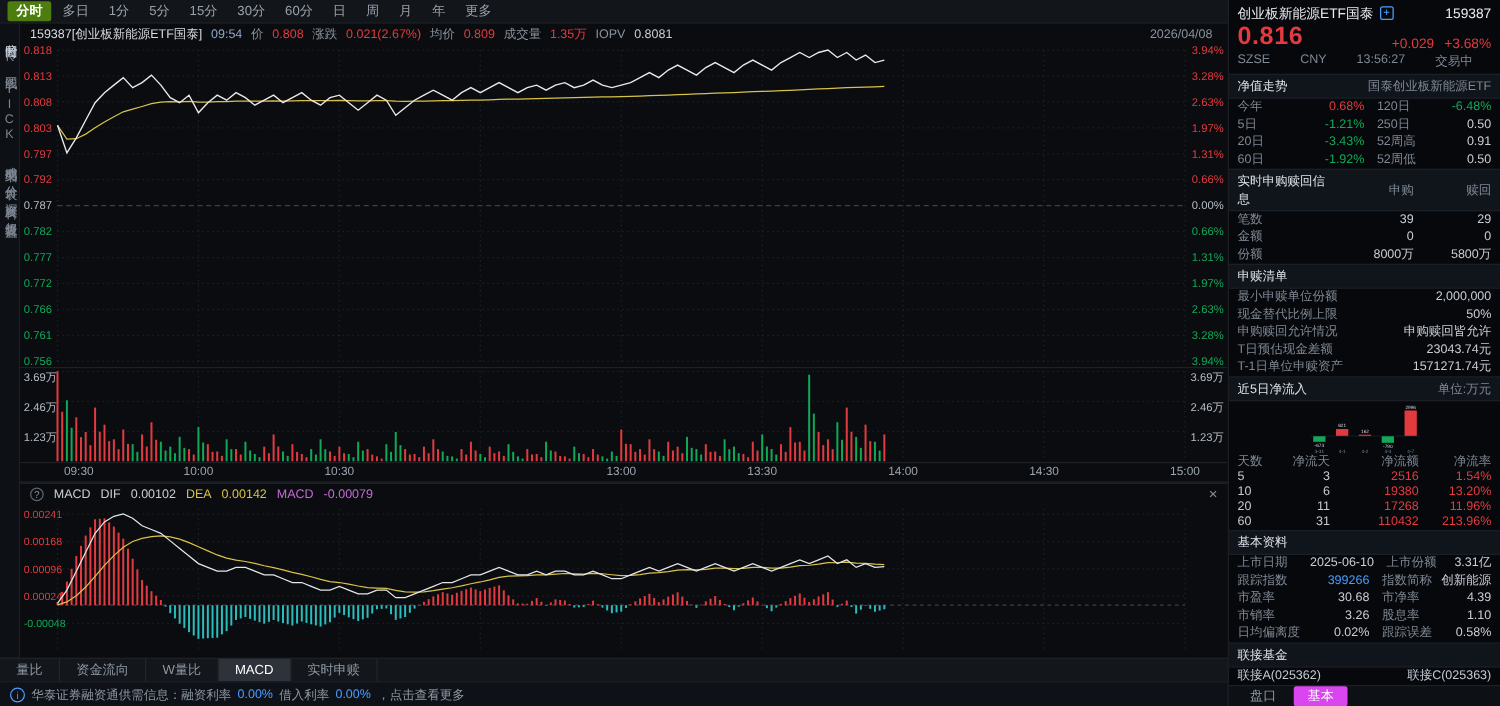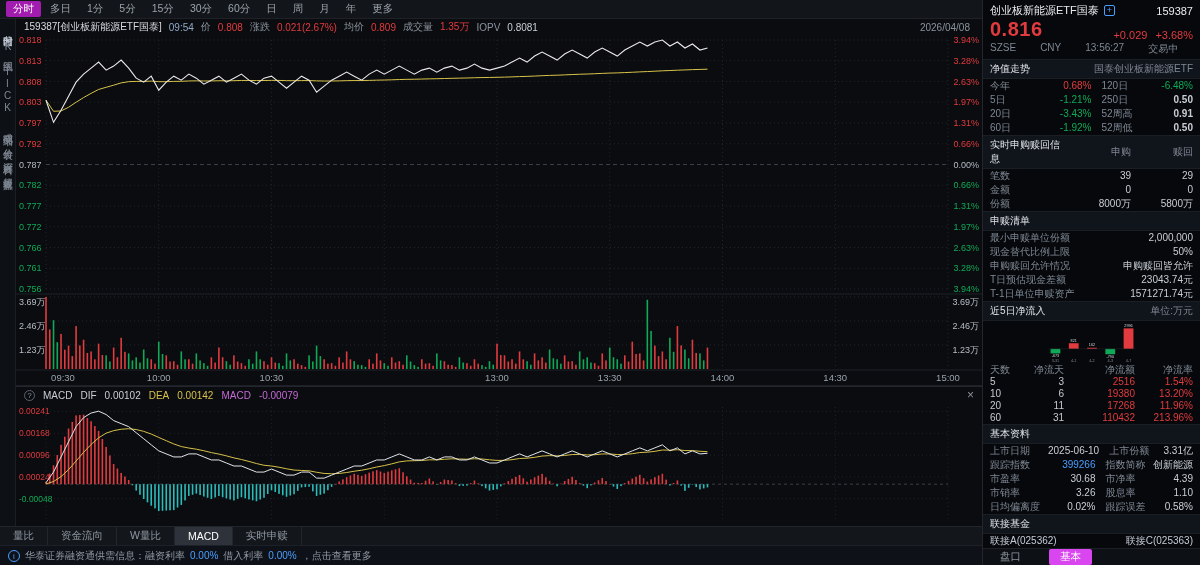--- a/index.html
+++ b/index.html
@@ -3,21 +3,21 @@
 <meta charset="utf-8">
 <style>
   *{box-sizing:border-box;margin:0;padding:0;}
   html,body{width:1200px;height:565px;background:#000;overflow:hidden;}
   body{font-family:"Liberation Sans","DejaVu Sans",sans-serif;font-size:11px;color:#c5cad2;}
   .app{display:flex;width:1200px;height:565px;background:#0a0c0f;}
   .left-region{flex:1;display:flex;flex-direction:column;min-width:0;}
   
   .topbar{height:19px;background:#121519;display:flex;align-items:center;padding:0 6px;gap:2px;border-bottom:1px solid #1e2228;font-size:10.5px;}
   .tb-item{padding:1px 7px;color:#9aa3ad;cursor:pointer;white-space:nowrap;}
-  .tb-item.active{background:#a21caf;color:#fff;border-radius:2px;}
+  .tb-item.active{background:#4d7c0f;color:#fff;border-radius:2px;font-weight:bold;}
   .tb-right{margin-left:auto;display:flex;align-items:center;gap:12px;color:#9aa3ad;}
   .tb-tool{cursor:pointer;white-space:nowrap;}
   .tb-icons{display:flex;gap:8px;color:#4a9eff;}
   .tb-icon{cursor:pointer;}
   
   .content-row{flex:1;display:flex;min-height:0;}
   .sidebar{width:16px;background:#0d1014;border-right:1px solid #1b1f25;display:flex;flex-direction:column;align-items:center;padding-top:8px;gap:11px;}
   .sb-item{writing-mode:vertical-lr;text-orientation:upright;letter-spacing:1px;color:#7f8894;font-size:10px;cursor:pointer;}
   .sb-item.active{color:#c9d2dd;}
   .chart-stack{flex:1;display:flex;flex-direction:column;min-width:0;background:#0a0c0f;position:relative;}
@@ -58,38 +58,38 @@
   .rp-sec-head{display:flex;align-items:center;padding:2px 7px;background:#10141b;border-top:1px solid #1a1e25;border-bottom:1px solid #1a1e25;color:#dfe3e9;}
   .rp-sec-head .sub{margin-left:auto;color:#7f8894;}
   .rp-sec-head .col{text-align:right;color:#7f8894;}
   .rp-sec-head .col.b{width:70px;}
   .rp-sec-head .col.s{width:62px;}
   .rp-grid-row{display:flex;padding:1px 7px;line-height:12px;align-items:center;}
   .rp-grid-row .l{width:50px;color:#7f8894;white-space:nowrap;}
   .rp-grid-row .l.wide{width:58px;}
   .rp-grid-row .l2{width:50px;padding-left:10px;color:#7f8894;white-space:nowrap;}
   .rp-grid-row .v{flex:1;text-align:right;color:#c9ced6;white-space:nowrap;}
-  .v.up{color:#e23b3f;} .v.down{color:#0fa958;} .v.flat{color:#c9ced6;font-weight:bold;} .v.link{color:#4a9eff;}
+  .v.up{color:#e23b3f;} .v.down{color:#0fa958;} .v.flat{color:#c9ced6;} .v.link{color:#4a9eff;}
   .sub-row{display:flex;padding:1px 7px;line-height:12px;}
   .sub-row .k{flex:1;color:#7f8894;}
   .sub-row .b{width:70px;text-align:right;color:#c9ced6;}
   .sub-row .s{width:62px;text-align:right;color:#c9ced6;}
   .kv-row{display:flex;padding:1px 7px;line-height:12px;}
   .kv-row .k{color:#7f8894;}
   .kv-row .v{margin-left:auto;color:#c9ced6;}
   .ft-row{display:flex;padding:0 7px;line-height:12px;}
   .ft-row .c0{width:30px;}
   .ft-row .c1{width:44px;text-align:right;}
   .ft-row .c2{flex:1;text-align:right;}
   .ft-row .c3{width:58px;text-align:right;}
   .ft-head .c0,.ft-head .c1,.ft-head .c2,.ft-head .c3{color:#7f8894;}
   .c2.up,.c3.up{color:#e23b3f;}
   .link-row .linkish{color:#c5ccd6;}
   .link-row .right{margin-left:auto;}
-  .rp-tabs{margin-top:auto;height:19px;background:#0d1014;border-top:1px solid #1d2127;display:flex;align-items:center;padding-left:6px;gap:17px;font-size:10.5px;}
+  .rp-tabs{margin-top:auto;height:19px;background:#0d1014;border-top:1px solid #1d2127;display:flex;align-items:center;padding-left:6px;gap:3px;font-size:10.5px;}
   .rp-tab{padding:1px 11px;color:#8f98a3;cursor:pointer;}
   .rp-tab.active{background:#d946ef;color:#fff;border-radius:2px;}
   #flow-svg{margin:2px 7px 0;}
 </style>
 </head>
 <body>
 
 <div class="app">
   <div class="left-region">
 

